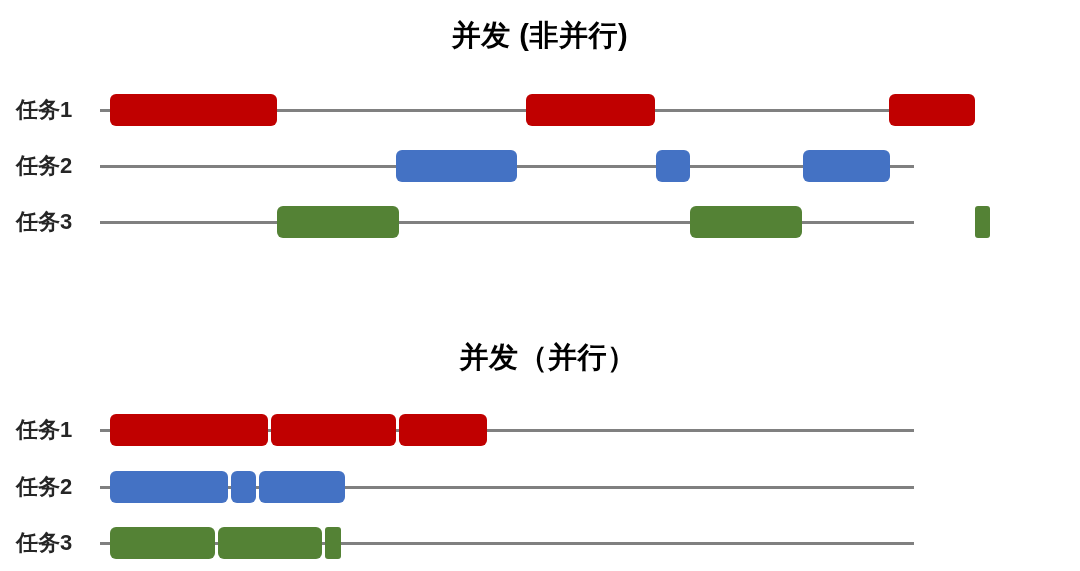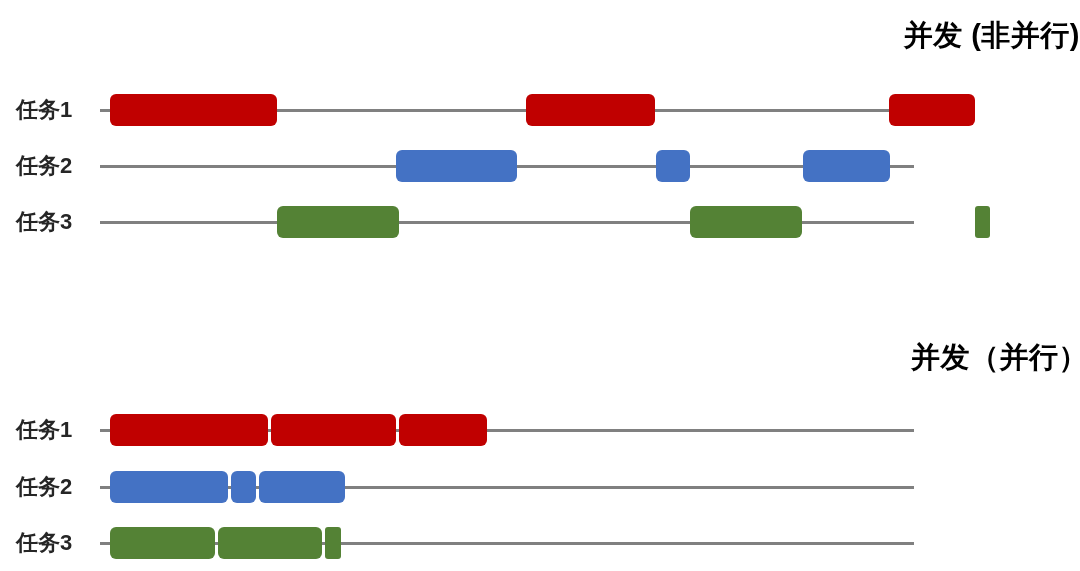--- a/index.html
+++ b/index.html
@@ -19,21 +19,21 @@
     left: 0;
     width: 1080px;
   }
   #chart-concurrent { top: 0; height: 300px; }
   #chart-parallel   { top: 320px; height: 251px; }
 
   .chart-title {
     position: absolute;
     left: 0;
     width: 1080px;
-    text-align: right;
+    text-align: center;
     font-size: 29px;
     font-weight: bold;
     color: #000000;
     letter-spacing: 0.5px;
     white-space: nowrap;
   }
   #chart-concurrent .chart-title { top: 16px; }
   #chart-parallel   .chart-title { top: 18px; padding-left: 8px; }
 
   .track {

